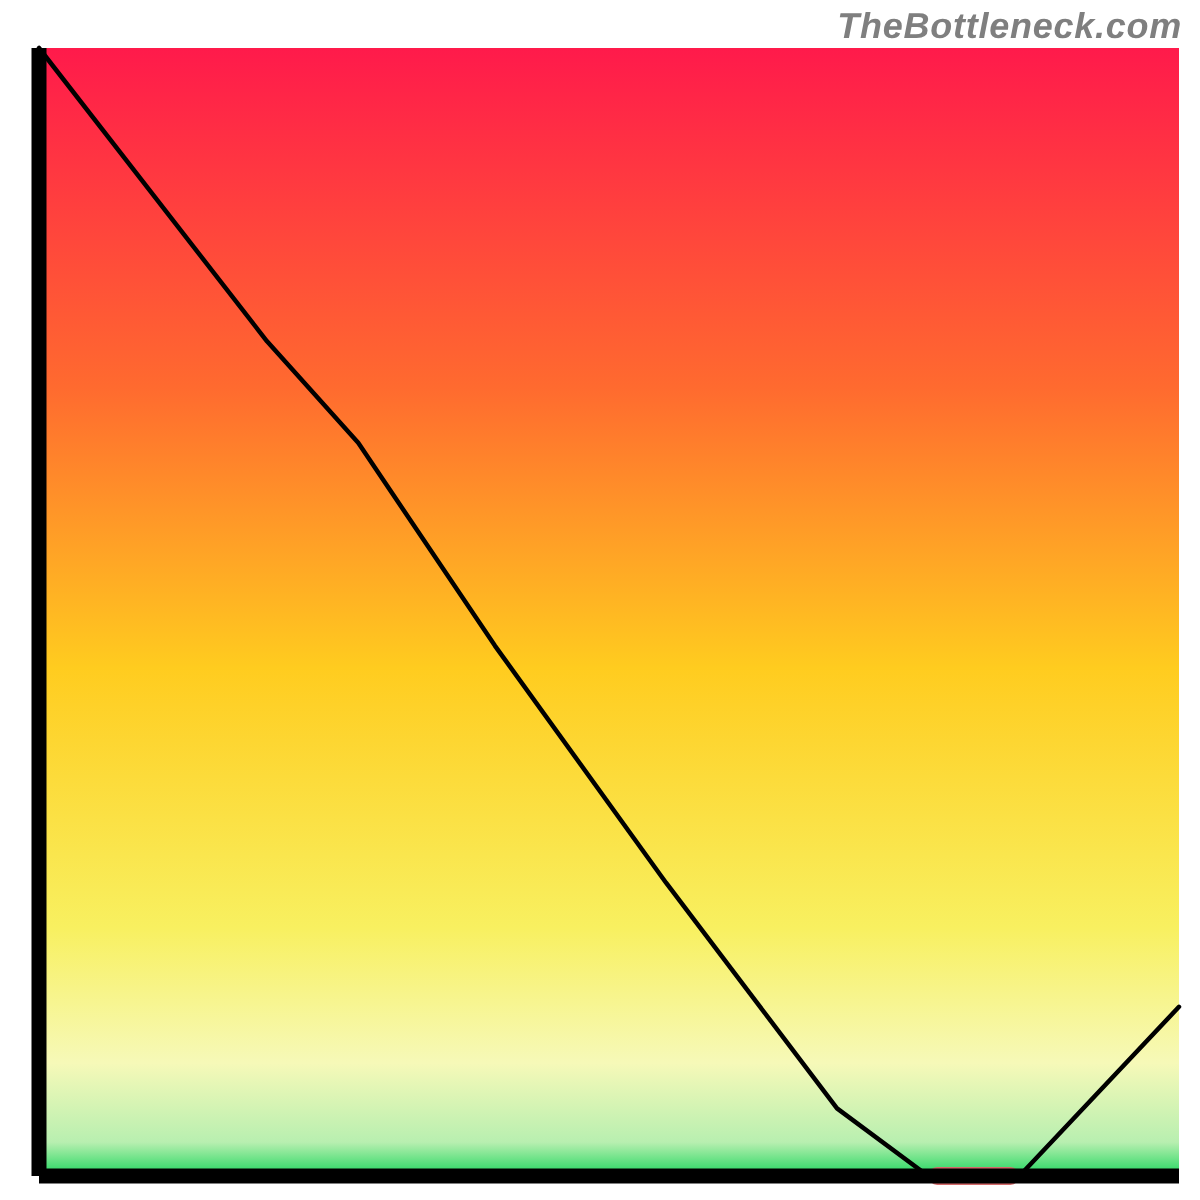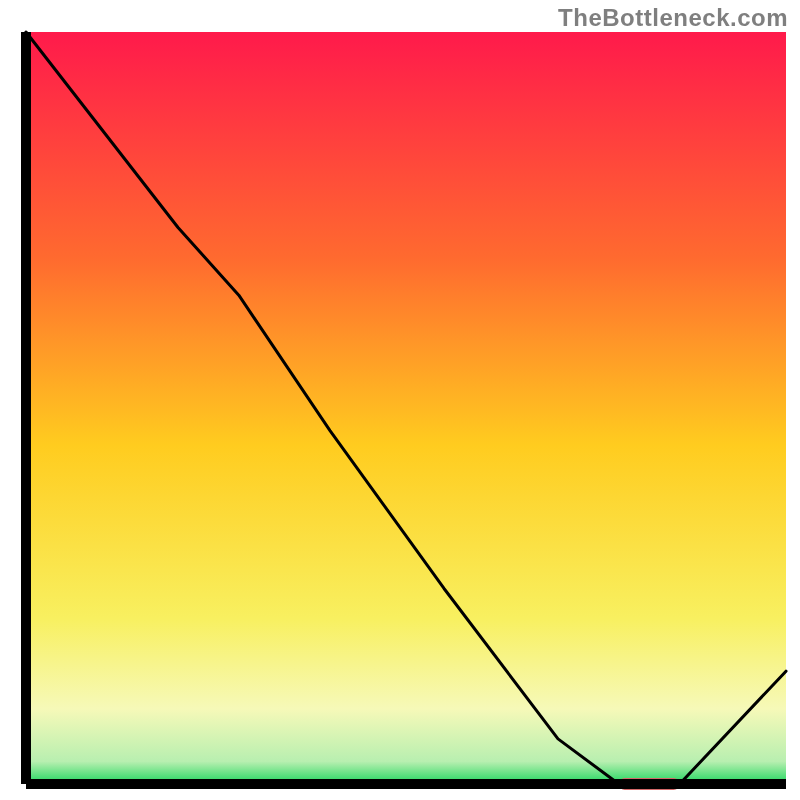--- a/index.html
+++ b/index.html
@@ -18,20 +18,21 @@
   }
   .attribution {
     position: absolute;
     top: 4px;
     right: 12px;
     font-size: 24px;
     font-weight: bold;
     color: #7f7f7f;
     letter-spacing: 0.5px;
     z-index: 10;
+    font-style: italic;
   }
   .plot-area {
     position: absolute;
     left: 20px;
     top: 30px;
     width: 770px;
     height: 760px;
     background: #ffffff;
   }
   svg {

